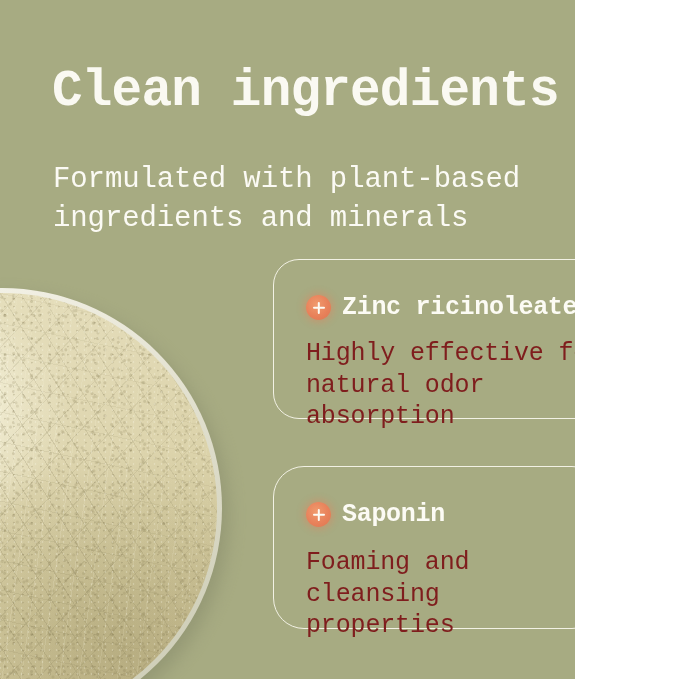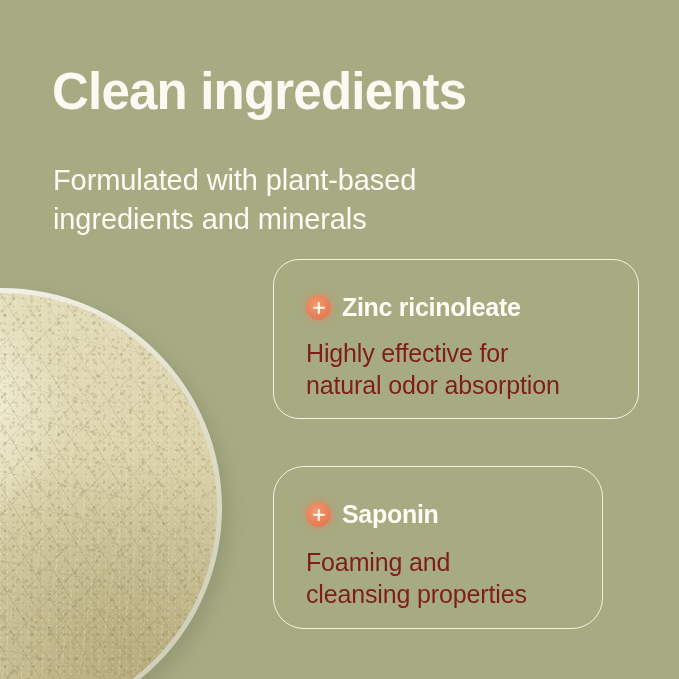--- a/index.html
+++ b/index.html
@@ -8,24 +8,25 @@
   }
   body {
     width: 679px;
     height: 679px;
     overflow: hidden;
     font-family: "Liberation Sans", sans-serif;
   }
 
   #canvas {
     position: relative;
-    width: 679px;
+    width: 575px;
     height: 679px;
     background: #a7ab82;
     overflow: hidden;
+    font-family: Liberation Mono, monospace;
   }
 
   
   .photo-layer {
     position: absolute;
     left: 0;
     top: 0;
     width: 300px;
     height: 679px;
     overflow: hidden;

